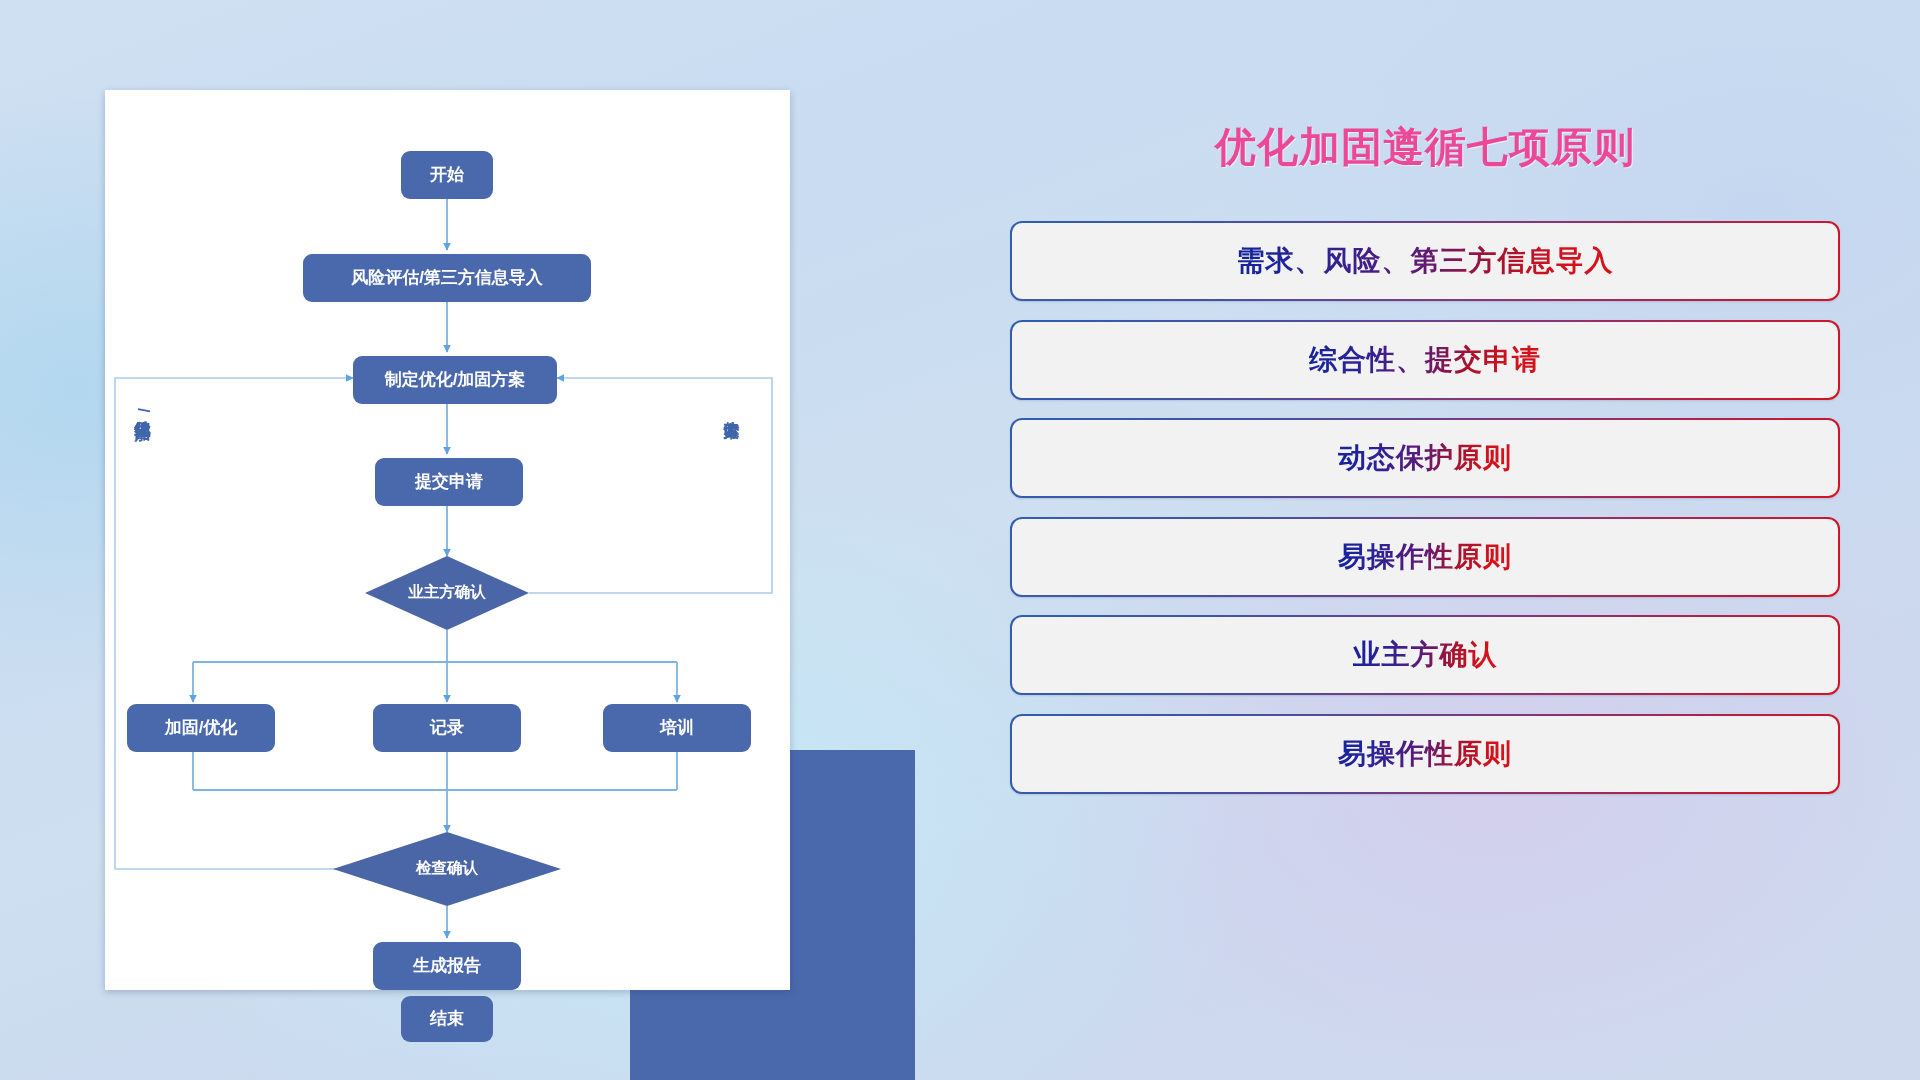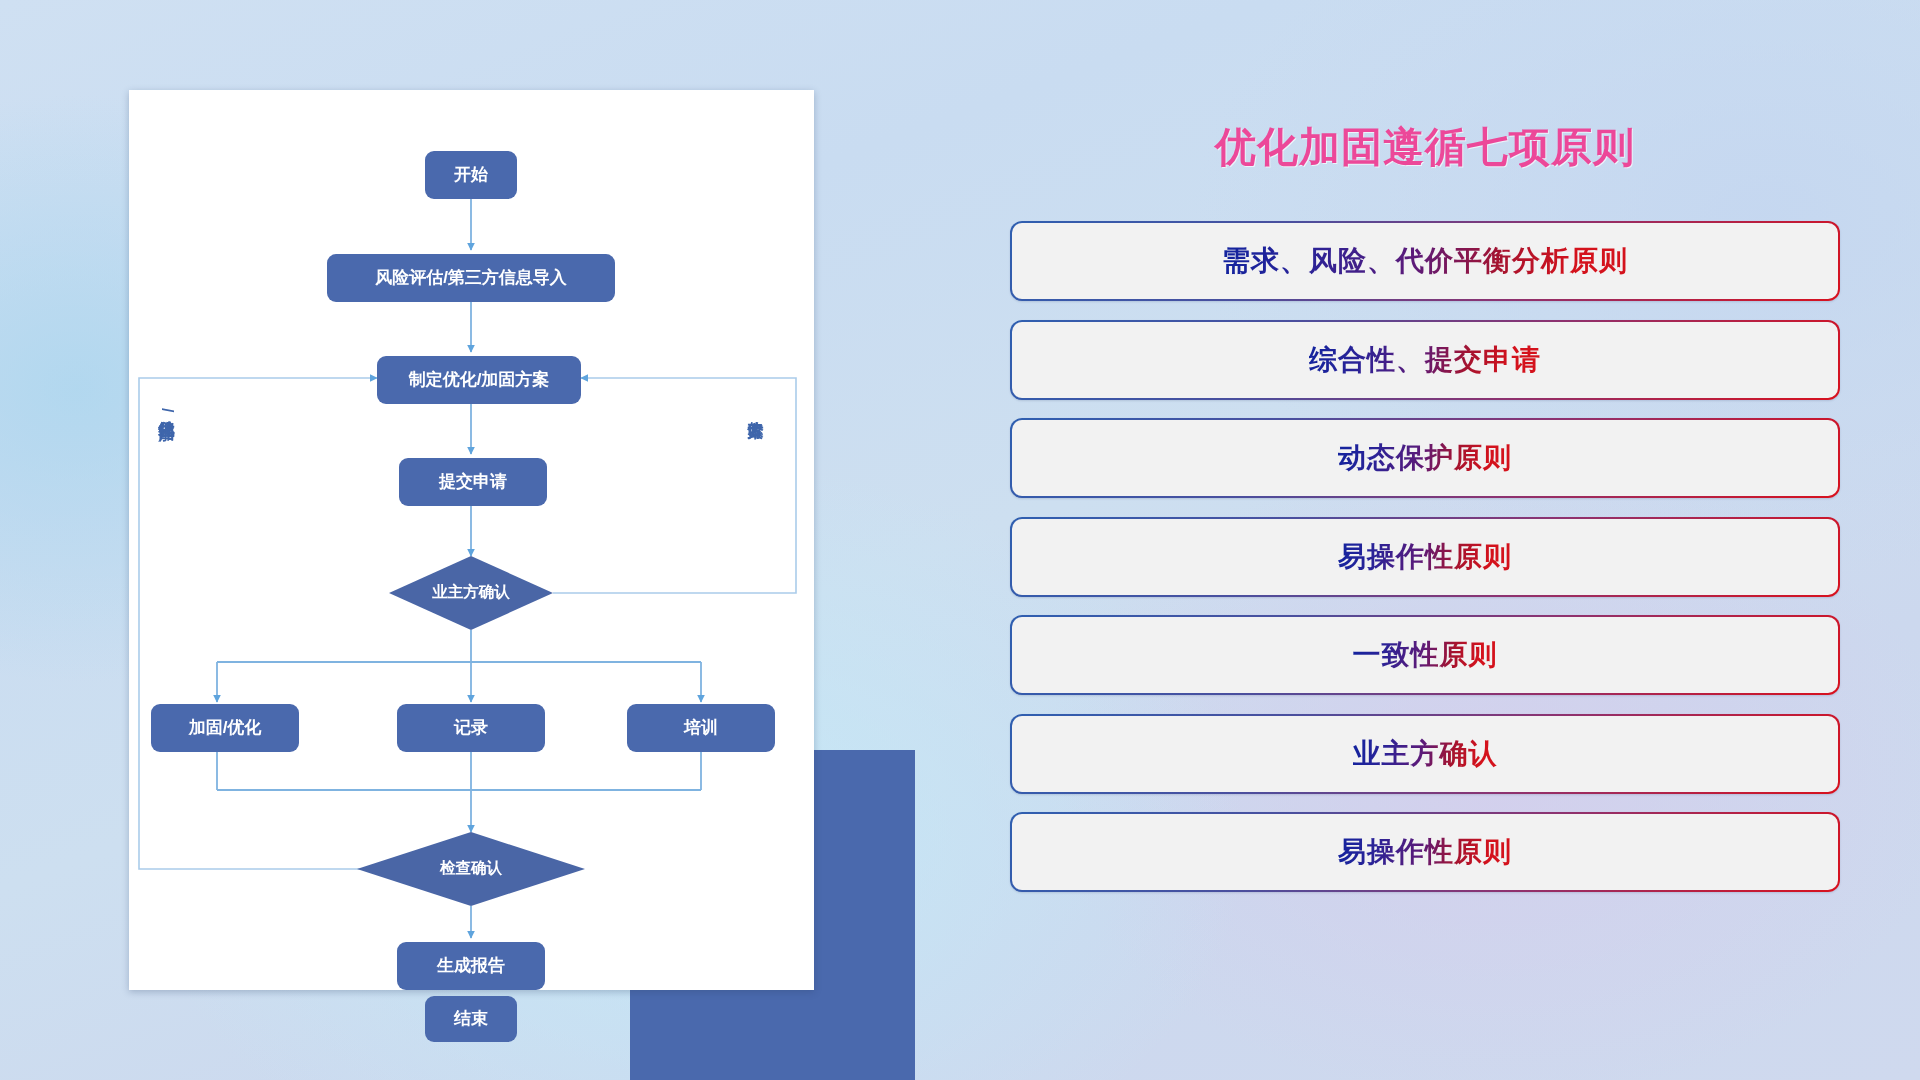--- a/index.html
+++ b/index.html
@@ -12,21 +12,21 @@
       radial-gradient(ellipse 700px 500px at 78% 72%, rgba(214,204,236,.70) 0%, rgba(214,204,236,0) 65%),
       radial-gradient(ellipse 520px 420px at 4% 36%, rgba(170,214,238,.75) 0%, rgba(170,214,238,0) 70%),
       radial-gradient(ellipse 820px 520px at 92% 20%, rgba(196,214,240,.85) 0%, rgba(196,214,240,0) 70%),
       linear-gradient(160deg,#cfe0f2 0%,#c9dcf1 26%,#cddff0 50%,#ccd8ee 74%,#cfd9ee 100%);
   }
 
   
   #flow-panel{position:absolute;left:105px;top:90px;width:685px;height:900px;}
   #flow-accent{position:absolute;left:525px;top:660px;width:285px;height:330px;background:#4a69ad;}
   #flow-card{position:absolute;left:0;top:0;width:685px;height:900px;background:#ffffff;
-             box-shadow:0 2px 7px rgba(40,60,100,.28);margin-left:24px;}
+             box-shadow:0 2px 7px rgba(40,60,100,.28);}
   #flow-svg{position:absolute;left:0;top:0;}
 
   .node-text{font-size:17px;font-weight:bold;fill:#ffffff;text-anchor:middle;dominant-baseline:middle;}
   .node-text.sm{font-size:15.5px;}
   .edge-label{font-size:16px;fill:#3f66ab;font-weight:bold;}
 
   
   #right-panel{position:absolute;left:1010px;top:88px;width:830px;height:930px;}
   #principles-title{
     text-align:center;font-size:41px;font-weight:bold;letter-spacing:1px;
@@ -148,34 +148,31 @@
     </svg>
 
   </div>
 </div>
 
 <div id="right-panel">
   <h1 id="principles-title">优化加固遵循七项原则</h1>
 
   <div id="principles-list">
     <div class="principle-card">
-      <span class="principle-label">需求、风险、代价平衡分析原则</span>
+      <span class="principle-label">需求、风险、第三方信息导入</span>
     </div>
     <div class="principle-card">
       <span class="principle-label">综合性、提交申请</span>
     </div>
     <div class="principle-card">
       <span class="principle-label">动态保护原则</span>
     </div>
     <div class="principle-card">
       <span class="principle-label">易操作性原则</span>
     </div>
     <div class="principle-card">
-      <span class="principle-label">一致性原则</span>
-    </div>
-    <div class="principle-card">
       <span class="principle-label">业主方确认</span>
     </div>
     <div class="principle-card">
       <span class="principle-label">易操作性原则</span>
     </div>
   </div>
 </div>
 
 </body></html>

